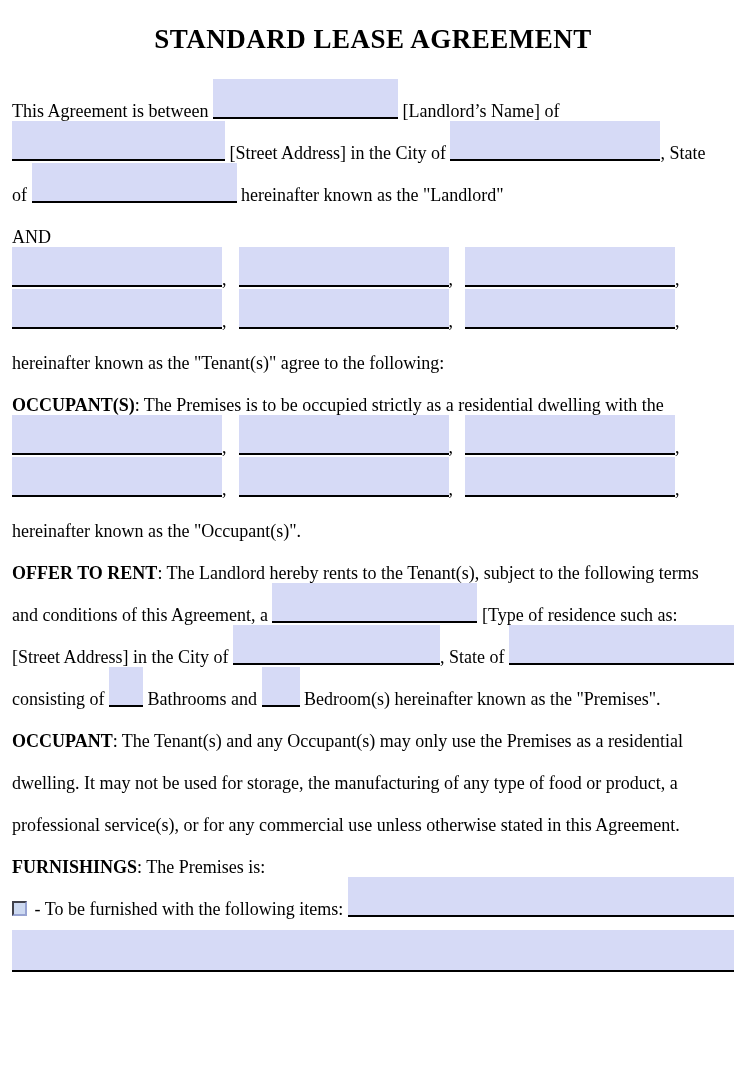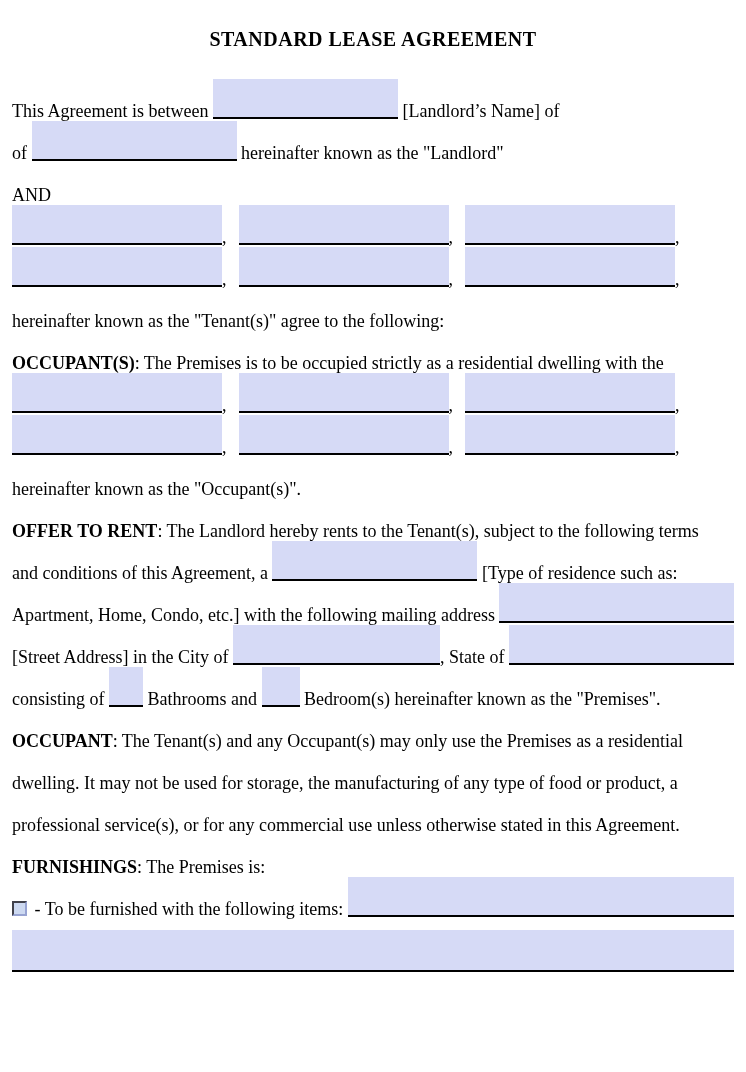--- a/index.html
+++ b/index.html
@@ -2,21 +2,21 @@
 <html><head>
 <meta charset="utf-8">
 <style>
   html,body{margin:0;padding:0}
   body{
     width:746px;height:1072px;background:#ffffff;overflow:hidden;
     font-family:"Liberation Serif","DejaVu Serif",serif;color:#000;
   }
   .page{padding:0 12px}
   .title{
-    font-size:20px;line-height:34px;font-weight:bold;text-align:center;
+    font-size:27px;line-height:34px;font-weight:bold;text-align:center;
     margin:22px 0 34px 0;letter-spacing:.5px;
   }
   .ln{height:42px;line-height:42px;font-size:18px}
   .t{white-space:pre}
   b.t{font-weight:bold}
   .field{
     display:inline-block;box-sizing:border-box;height:40px;
     background:#d6daf6;border-bottom:2px solid #000;
     vertical-align:top;position:relative;top:-11px;
   }
@@ -35,20 +35,21 @@
   .fullfield{height:40px;background:#d6daf6;border-bottom:2px solid #000}
 </style>
 </head>
 <body>
 
 <div class="page">
   <h1 class="title">STANDARD LEASE AGREEMENT</h1>
 
   <div class="ln"><span class="t">This Agreement is between </span><span class="field w185"></span><span class="t"> [Landlord’s Name] of</span></div>
 
+  <div class="ln"><span class="field w213"></span><span class="t"> [Street Address] in the City of </span><span class="field w210"></span><span class="t">, State</span></div>
 
   <div class="ln"><span class="t">of </span><span class="field w205"></span><span class="t"> hereinafter known as the "Landlord"</span></div>
 
   <div class="ln"><span class="t">AND</span></div>
 
   <div class="ln flex">
       <span class="field w210"></span>
       <span class="t sep">,</span>
       <span class="field w210"></span>
       <span class="t sep">,</span>
@@ -87,24 +88,20 @@
       <span class="field w210"></span>
       <span class="t sep">,</span>
     </div>
 
   <div class="ln"><span class="t">hereinafter known as the "Occupant(s)".</span></div>
 
   <div class="ln"><b class="t">OFFER TO RENT</b><span class="t">: The Landlord hereby rents to the Tenant(s), subject to the following terms</span></div>
 
   <div class="ln"><span class="t">and conditions of this Agreement, a </span><span class="field w205"></span><span class="t"> [Type of residence such as:</span></div>
 
-  <div class="ln flex">
-      <span class="t">Apartment, Home, Condo, etc.] with the following mailing address </span>
-      <span class="field grow"></span>
-    </div>
 
   <div class="ln flex">
       <span class="t">[Street Address] in the City of </span>
       <span class="field w207"></span>
       <span class="t">, State of </span>
       <span class="field grow"></span>
     </div>
 
   <div class="ln"><span class="t">consisting of </span><span class="field w34"></span><span class="t"> Bathrooms and </span><span class="field w38"></span><span class="t"> Bedroom(s) hereinafter known as the "Premises".</span></div>
 

